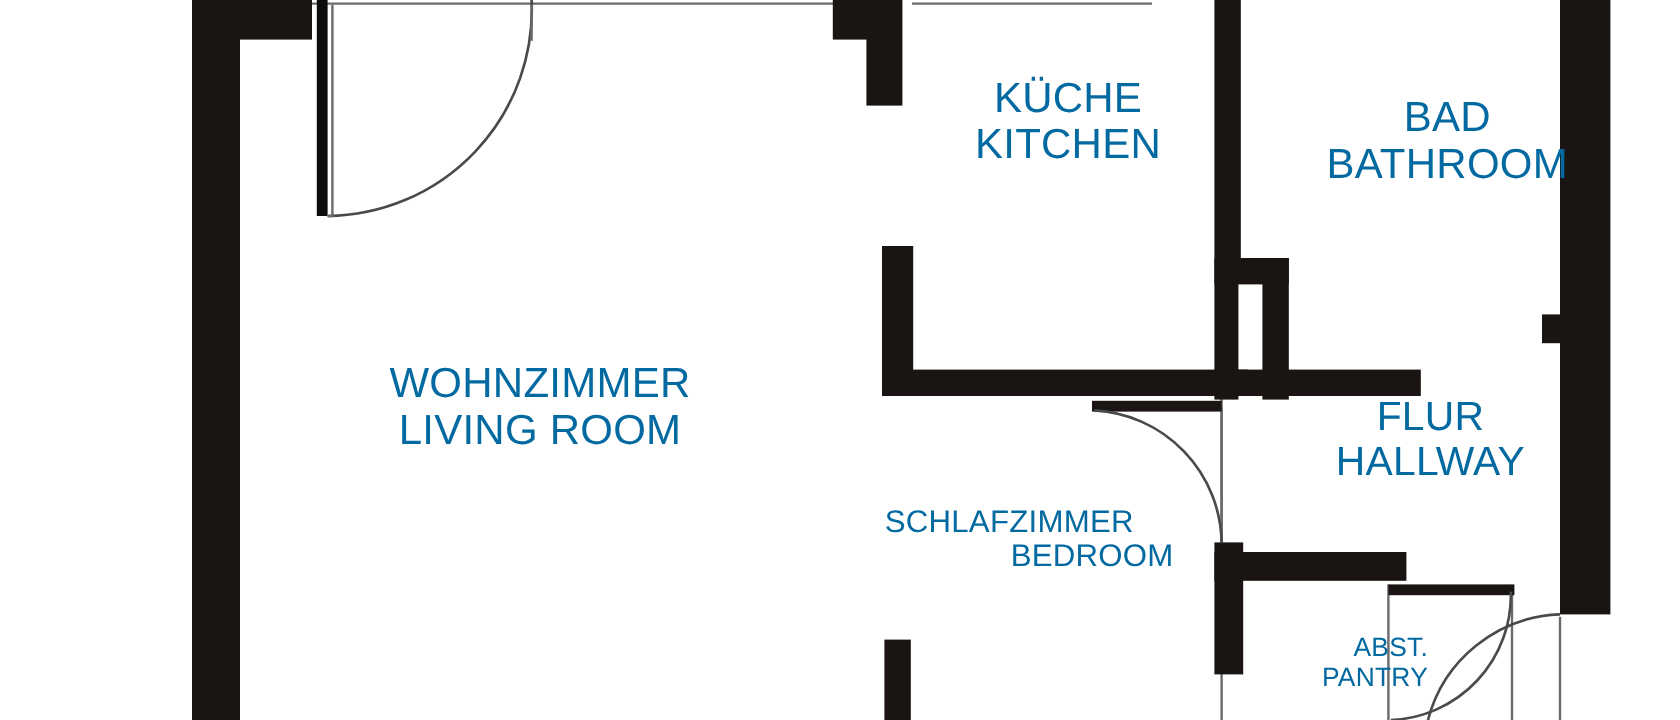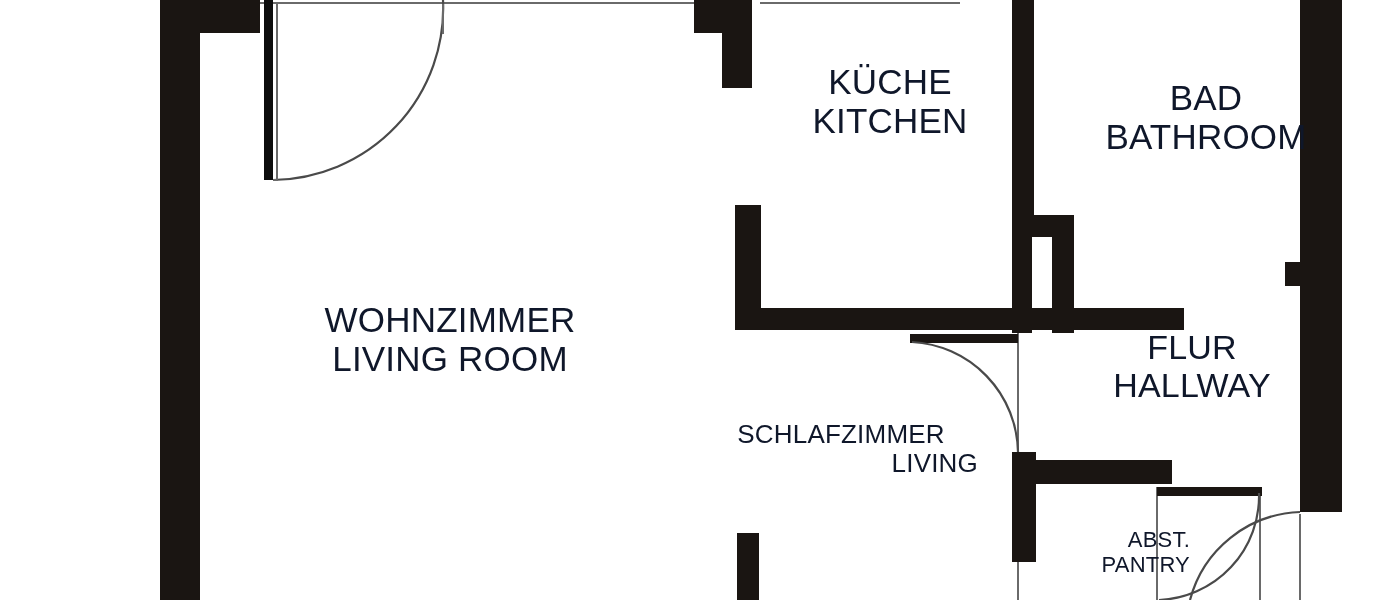--- a/index.html
+++ b/index.html
@@ -18,21 +18,21 @@
   #plan svg {
     position: absolute;
     left: 0;
     top: 0;
     width: 1400px;
     height: 600px;
     display: block;
   }
   .room-label {
     position: absolute;
-    color: #0f172a;
+    color: #0369a1;
     text-align: center;
     line-height: 1.12;
     white-space: nowrap;
     letter-spacing: 0.2px;
     font-weight: 400;
     user-select: none;
   }
   .room-label .ln {
     display: block;
   }
@@ -141,21 +141,21 @@
     <span class="ln ln-en">BATHROOM</span>
   </div>
 
   <div class="room-label lbl-hallway">
     <span class="ln ln-de">FLUR</span>
     <span class="ln ln-en">HALLWAY</span>
   </div>
 
   <div class="room-label lbl-bedroom">
     <span class="ln ln-de">SCHLAFZIMMER</span>
-    <span class="ln ln-en">LIVING</span>
+    <span class="ln ln-en">BEDROOM</span>
   </div>
 
   <div class="room-label lbl-pantry">
     <span class="ln ln-de">ABST.</span>
     <span class="ln ln-en">PANTRY</span>
   </div>
 
 </div>
 
 </body></html>

